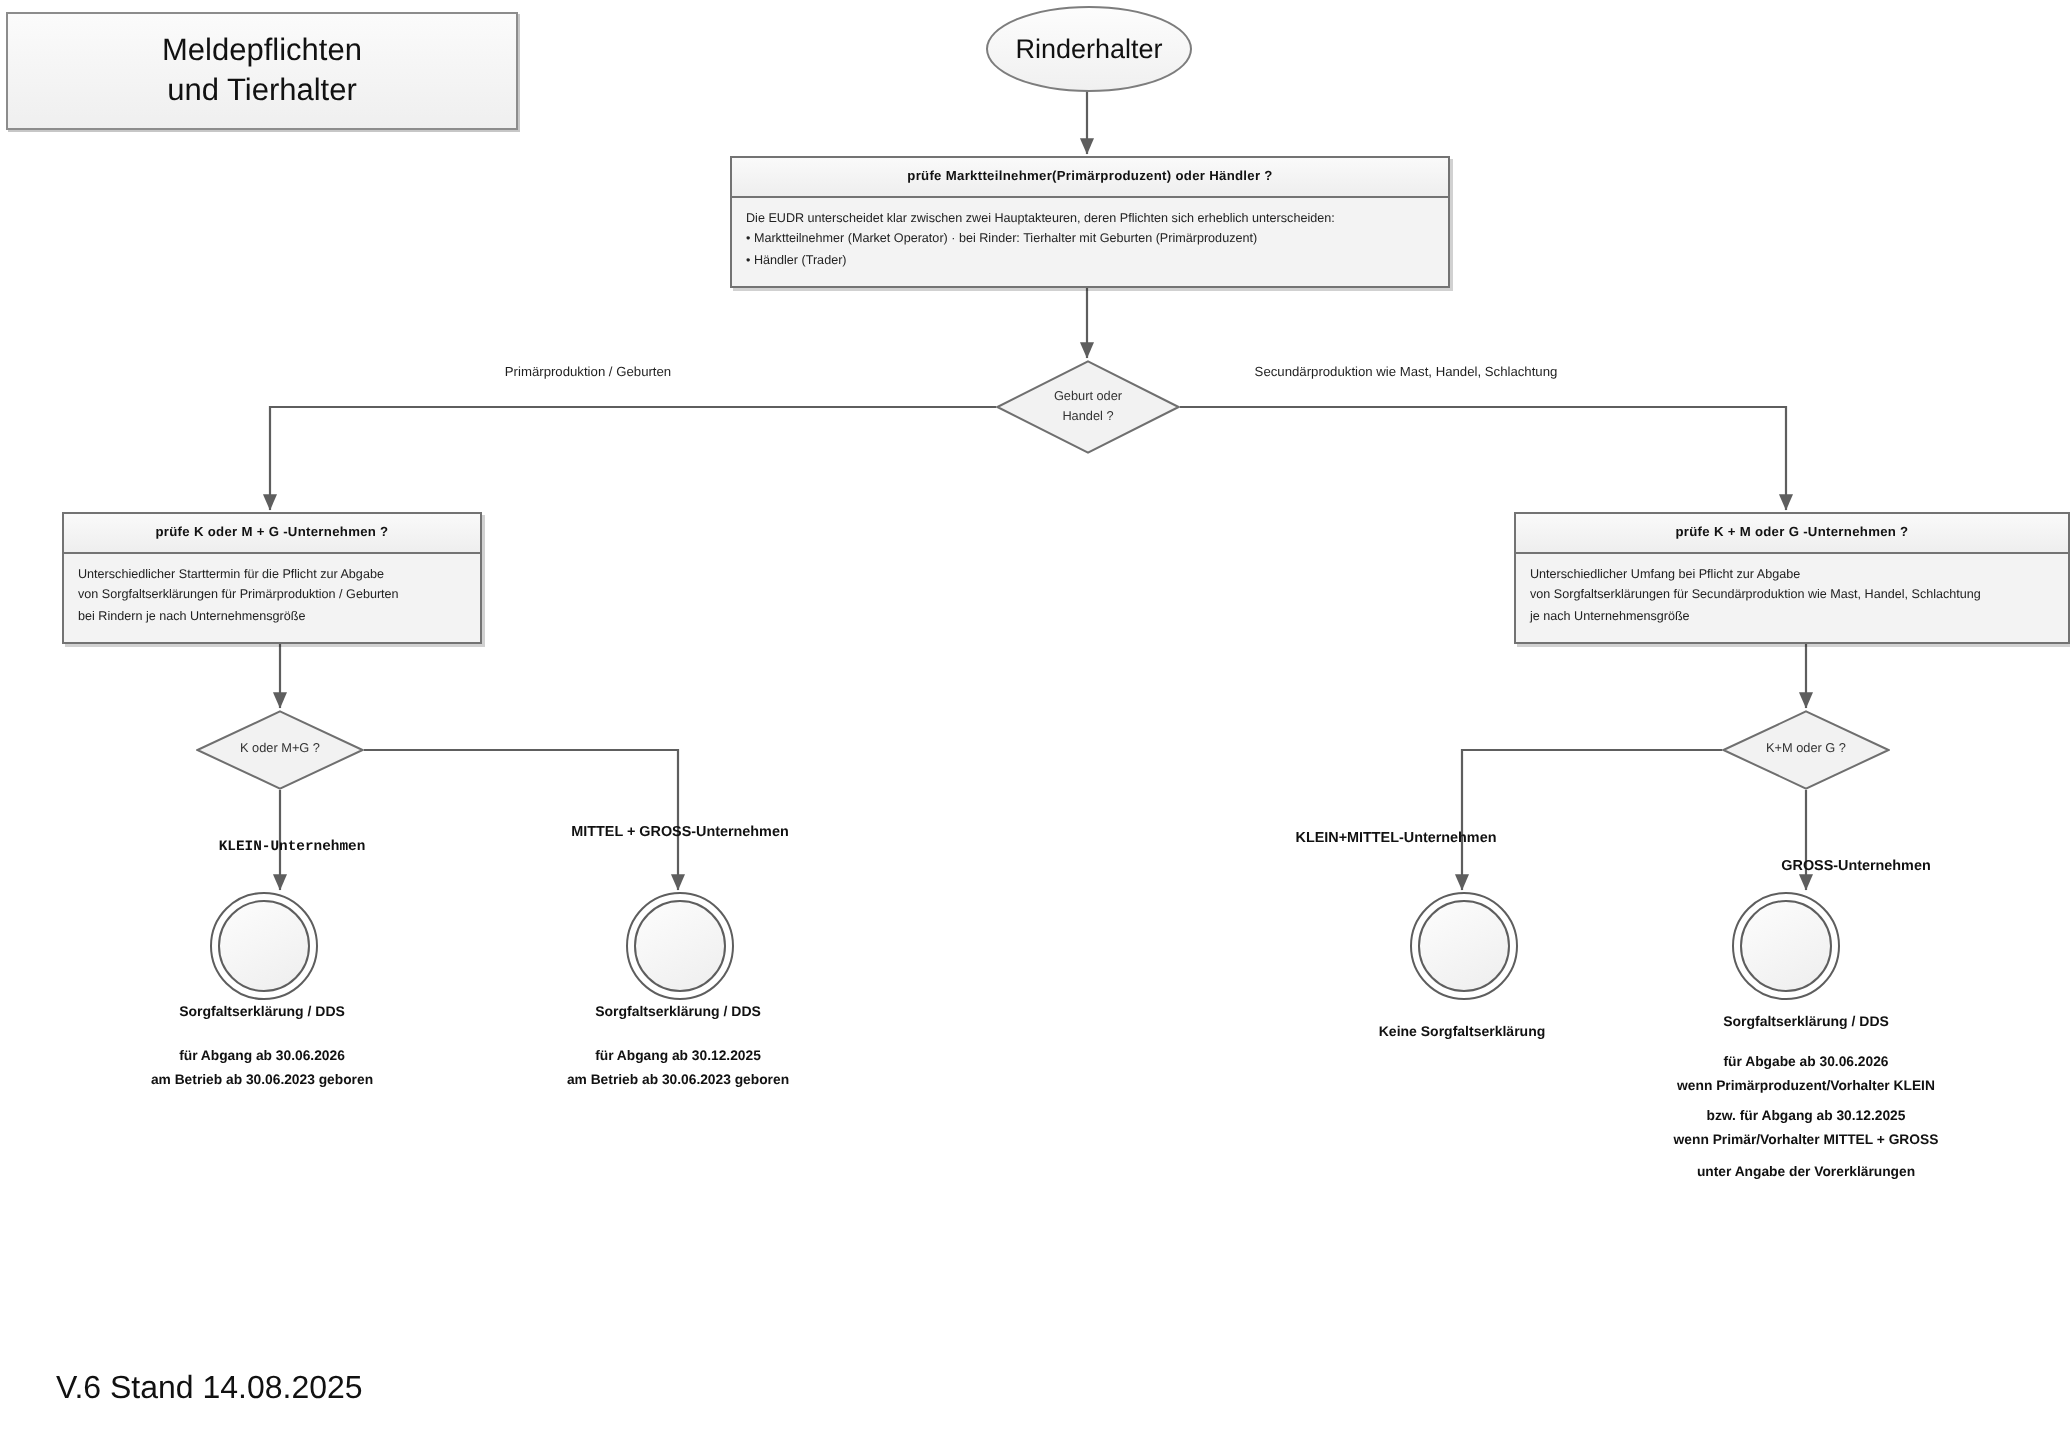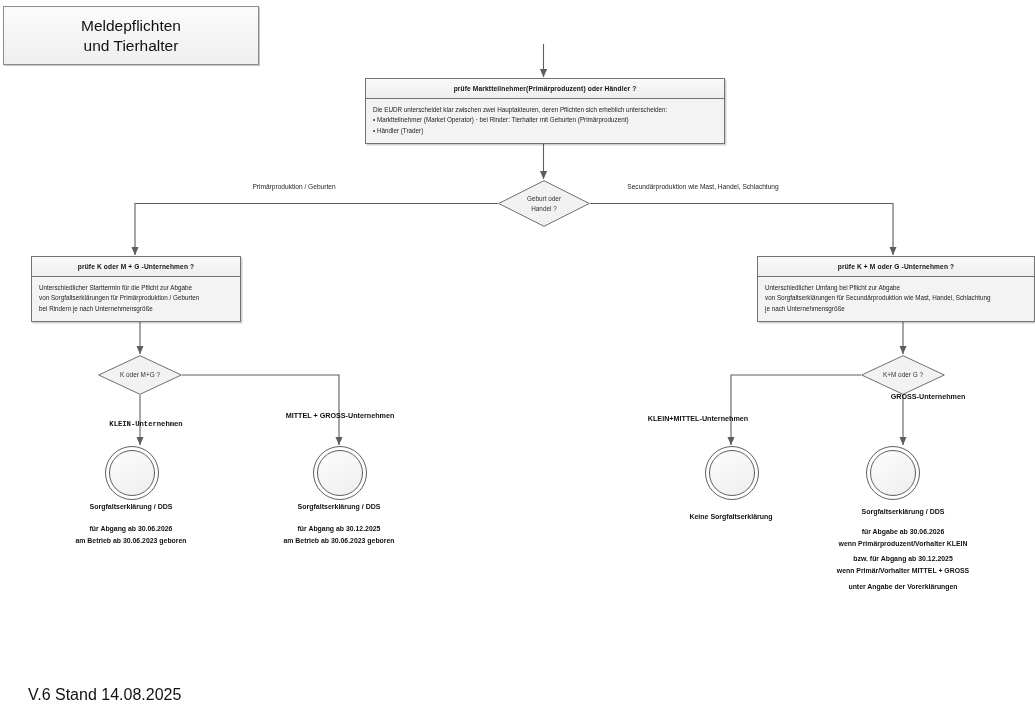--- a/index.html
+++ b/index.html
@@ -212,20 +212,23 @@
 
       <path d="M861,375 L731,375 L731,445" marker-end="url(#arw)"></path>
     </g>
   </svg>
 
   <div class="title-panel">
     <span>Meldepflichten</span>
     <span>und Tierhalter</span>
   </div>
 
+  <div class="ellipse">
+    <span>Rinderhalter</span>
+  </div>
 
   <div class="proc" id="box-market">
     <div class="hdr">prüfe Marktteilnehmer(Primärproduzent) oder Händler ?</div>
     <div class="body">
       <div>Die EUDR unterscheidet klar zwischen zwei Hauptakteuren, deren Pflichten sich erheblich unterscheiden:</div>
       <div>• Marktteilnehmer (Market Operator)  ·  bei Rinder: Tierhalter mit Geburten (Primärproduzent)</div>
       <div>• Händler (Trader)</div>
     </div>
   </div>
 
@@ -271,21 +274,21 @@
   <div class="txt branch-label centered" style="left:340px; top:411px;">MITTEL + GROSS-Unternehmen</div>
 
   <div class="diamond" id="dia-right">
     <svg class="shape" viewBox="0 0 84 40" preserveAspectRatio="none">
       <polygon points="42,0.7 83.3,20 42,39.3 0.7,20" fill="#f2f2f2" stroke="#6f6f6f" stroke-width="1"></polygon>
     </svg>
     <div class="lbl">K+M oder G ?</div>
   </div>
 
   <div class="txt branch-label centered" style="left:698px; top:414px;">KLEIN+MITTEL-Unternehmen</div>
-  <div class="txt branch-label centered" style="left:905px; top:392px;padding-left:46px;">GROSS-Unternehmen</div>
+  <div class="txt branch-label centered" style="left:905px; top:428px;padding-left:46px;">GROSS-Unternehmen</div>
 
   <div class="endcircle" id="circle-klein"></div>
   <div class="endcircle" id="circle-mittel"></div>
   <div class="endcircle" id="circle-kleinmit"></div>
   <div class="endcircle" id="circle-gross"></div>
 
   <div class="txt cap-title centered" style="left:131px; top:503px;">Sorgfaltserklärung / DDS</div>
   <div class="txt cap-line centered" style="left:131px; top:525px;">für Abgang ab 30.06.2026</div>
   <div class="txt cap-line centered" style="left:131px; top:537px;">am Betrieb ab 30.06.2023 geboren</div>
 

